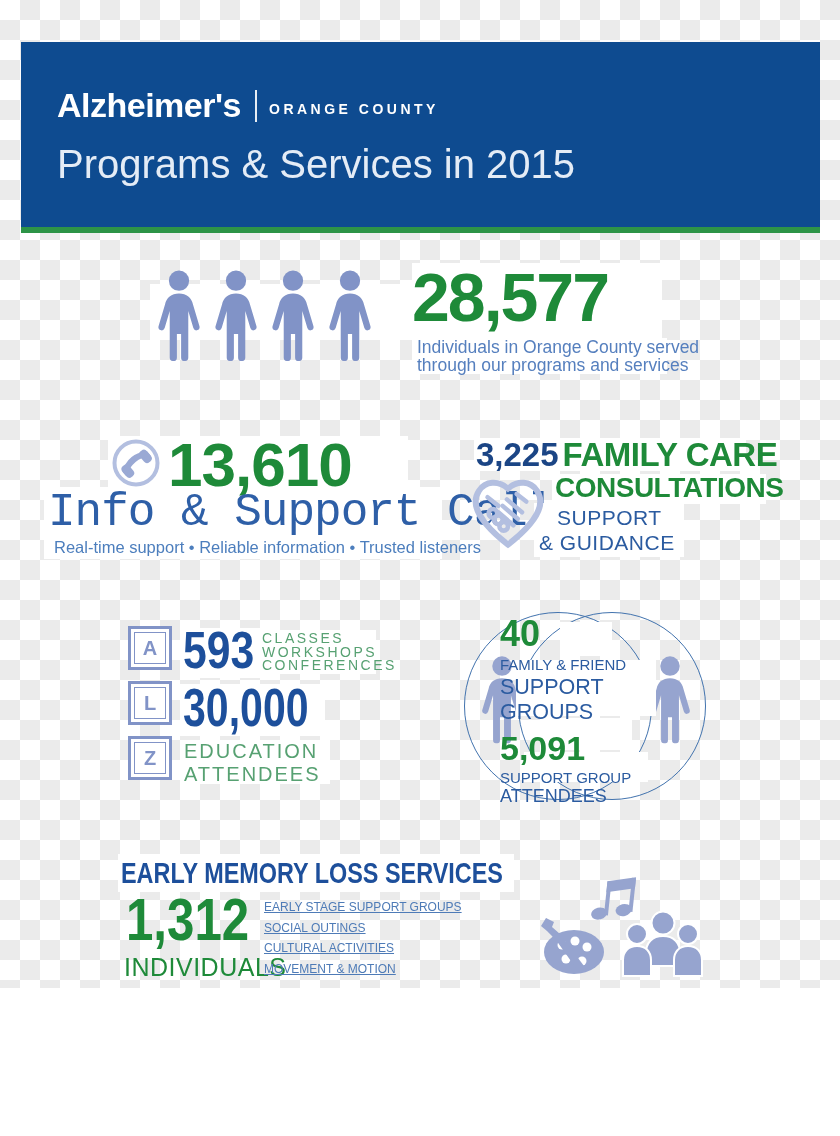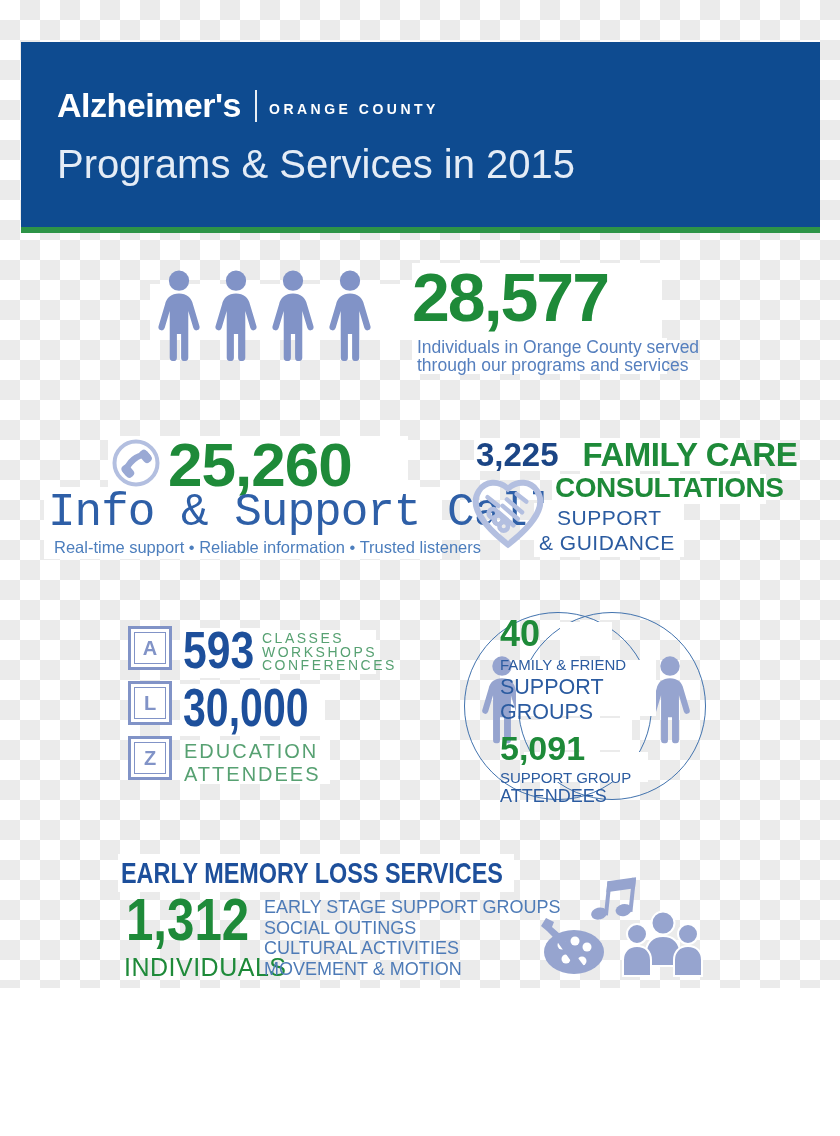--- a/index.html
+++ b/index.html
@@ -33,21 +33,21 @@
   .callssub{color:var(--blue-light,#4C7EBD);font-size:16.5px;}
   .greenlabel{color:var(--green-soft,#57A172);letter-spacing:2.5px;font-size:14px;line-height:13.5px;font-weight:400;white-space:nowrap;}
   .greenlabel2{color:var(--green-soft,#57A172);letter-spacing:2px;font-size:20px;line-height:23px;font-weight:400;white-space:nowrap;}
   .bluelabel{color:var(--blue-label,#2B5BA0);}
   .alzblock{position:absolute;left:128px;width:44px;height:44px;background:#fff;border:3px solid var(--peri,#8193C7);box-sizing:border-box;padding:3px;}
   .alzinner{width:100%;height:100%;border:1.6px solid var(--peri,#8193C7);box-sizing:border-box;display:flex;align-items:center;justify-content:center;
             color:var(--peri,#8193C7);font-weight:700;font-size:20px;}
   .circle{position:absolute;width:188px;height:188px;border:1.6px solid var(--circle-stroke,#4273AE);border-radius:50%;box-sizing:border-box;}
   .venn-text{position:absolute;left:500px;top:616px;width:172px;text-align:left;}
   .emls-title{color:var(--navy-num,#1D4F9B);font-weight:700;font-size:30px;white-space:nowrap;transform:scaleX(.78);transform-origin:left top;}
-  .emls-list{color:var(--list-blue,#4E7BB7);font-size:18px;line-height:20.5px;white-space:nowrap;}
+  .emls-list{color:var(--list-blue,#4E7BB7);font-size:12px;line-height:20.5px;white-space:nowrap;text-decoration:underline;}
   .footer{position:absolute;left:21px;top:1015px;width:799px;height:66px;background:var(--navy-bg,#0E4B90);border-top:2px solid rgba(0,20,50,.25);box-sizing:border-box;
           font-family:"Liberation Serif","DejaVu Serif",serif;color:#fca5a5;font-size:19px;}
   .footer span{position:absolute;top:12px;white-space:nowrap;}
 </style>
 </head>
 <body>
 
 <div class="canvas">
 
   <svg width="0" height="0" style="position:absolute" aria-hidden="true">
@@ -96,31 +96,31 @@
   <div class="wp" style="left:44px;top:487px;width:398px;height:72px"></div>
 
   <svg class="abs" style="left:111px;top:438px" width="50" height="50" viewBox="0 0 50 50">
     <circle cx="25" cy="25" r="21.5" fill="#ffffff" stroke="#B3BFE0" stroke-width="4"></circle>
     <g transform="rotate(-40 25 25)" fill="#9AA9D4">
       <rect x="9" y="19" width="9" height="14" rx="4"></rect>
       <rect x="32" y="19" width="9" height="14" rx="4"></rect>
       <path d="M9 23 Q25 12 41 23 L41 29 Q25 19 9 29 Z"></path>
     </g>
   </svg>
-  <div class="abs num" style="left:168px;top:434px;font-size:62px;letter-spacing:-1px">25,260</div>
+  <div class="abs num" style="left:168px;top:434px;font-size:62px;letter-spacing:-1px">13,610</div>
   <div class="abs callstitle" style="left:48px;top:487px">Info &amp; Support Calls</div>
   <div class="abs callssub" style="left:54px;top:538px">Real-time support • Reliable information • Trusted listeners</div>
 
   <div class="wp" style="left:474px;top:438px;width:272px;height:33px"></div>
   <div class="wp" style="left:552px;top:474px;width:214px;height:30px"></div>
   <div class="wp" style="left:534px;top:503px;width:150px;height:54px"></div>
 
   <div class="abs" style="left:476px;top:438px;display:flex;align-items:flex-start;white-space:nowrap">
     <span class="navynum" style="font-size:33px;color:#1B4585">3,225</span>
-    <span class="num" style="font-size:33px;margin-left:24px;letter-spacing:-0.5px">FAMILY CARE</span>
+    <span class="num" style="font-size:33px;margin-left:4px;letter-spacing:-0.5px">FAMILY CARE</span>
   </div>
   <div class="abs num" style="left:555px;top:474px;font-size:28px;letter-spacing:-0.5px">CONSULTATIONS</div>
 
   <svg class="abs" style="left:466px;top:464px" width="84" height="88" viewBox="0 0 78 80">
     <path d="M39 74 C12 53 4 36 12 24 C18 15 30 14 39 22 C48 14 60 15 66 24 C74 36 66 53 39 74 Z" fill="none" stroke="#B3BFE0" stroke-width="5.5"></path>
     <g fill="none" stroke="#B3BFE0" stroke-width="4.2" stroke-linecap="round">
       <path d="M20 30 L30 38"></path>
       <path d="M56 34 L47 27"></path>
       <path d="M52 44 L38 32"></path>
       <path d="M48 50 L34 38"></path>

